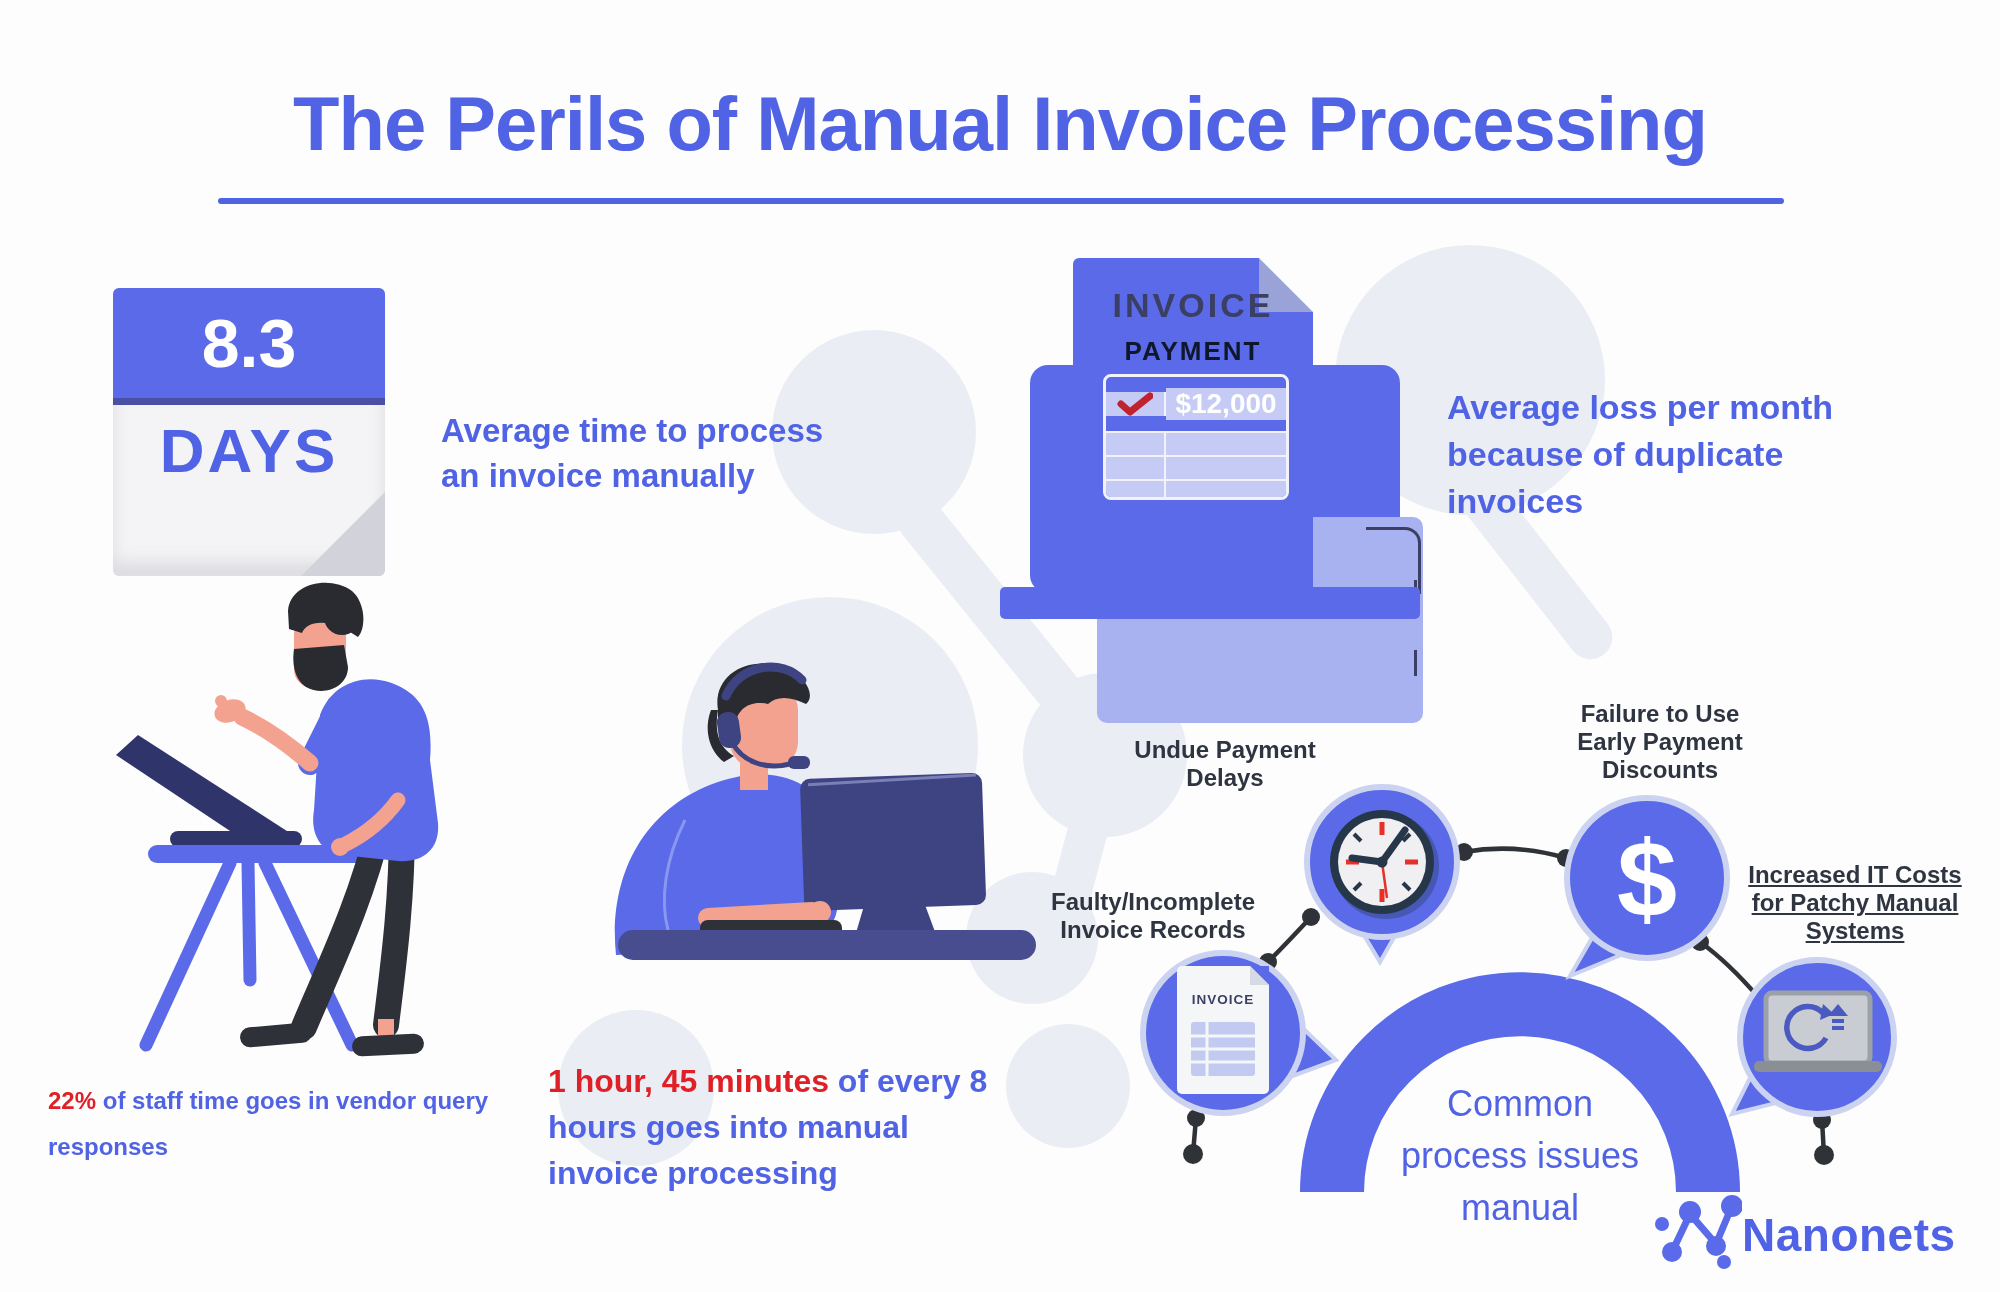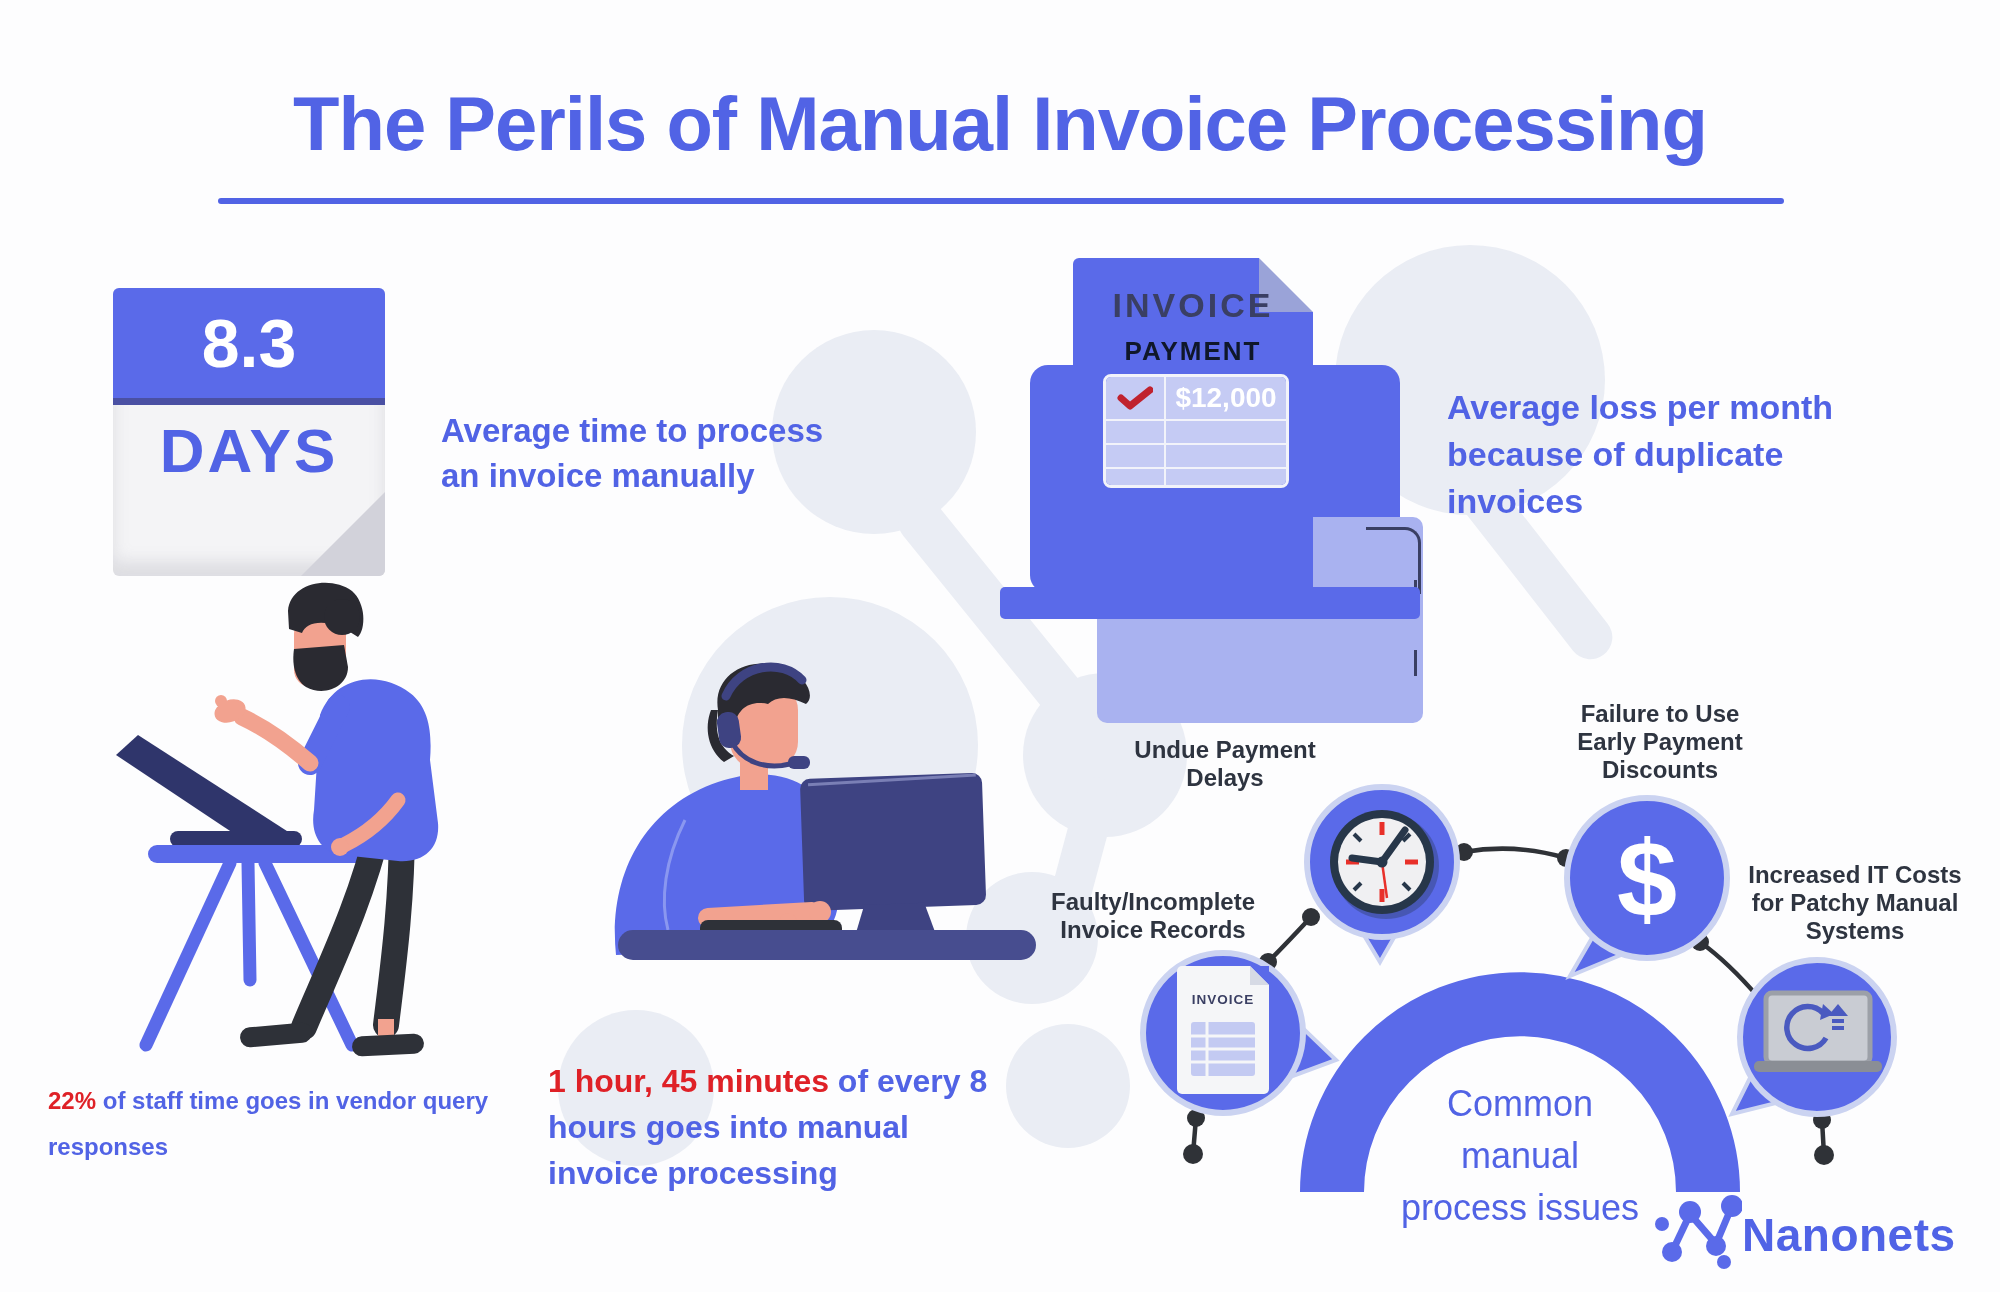--- a/index.html
+++ b/index.html
@@ -50,21 +50,21 @@
   .inv-c1{width:58px;border-right:2px solid #F2F3FA;display:flex;align-items:center;justify-content:center;}
   .inv-c2{flex:1;display:flex;align-items:center;justify-content:center;}
   .inv-amount{color:#fff;font-size:28px;font-weight:700;}
   .inv-base{position:absolute;left:15px;top:352px;width:420px;height:32px;background:#5A6AE9;border-radius:5px;}
 
   
   .issue-label{color:#2E3440;font-weight:700;font-size:24px;line-height:28px;text-align:center;}
   .lbl-faulty{left:1023px;top:888px;width:260px;}
   .lbl-undue{left:1120px;top:736px;width:210px;}
   .lbl-failure{left:1565px;top:700px;width:190px;}
-  .lbl-it{left:1737px;top:861px;width:236px;}
+  .lbl-it{left:1737px;top:861px;width:236px;text-decoration:underline;}
   .arch-text{left:1360px;top:1078px;width:320px;text-align:center;color:#5163E5;
              font-weight:400;font-size:36px;line-height:52px;}
 
   
   .logo-text{left:1742px;top:1208px;font-size:46px;font-weight:700;color:#5063E6;letter-spacing:0.5px;}
 
   svg{display:block;}
 </style>
 </head>
 <body>
@@ -102,21 +102,21 @@
       <div class="laptop-screen"></div>
       <div class="phone-corner"></div>
       <div class="phone-dash" style="top:215px;"></div>
       <div class="phone-dash" style="top:285px;"></div>
     </div>
     <div class="inv-sheet">
       <div class="inv-fold"></div>
       <div class="inv-title">INVOICE</div>
       <div class="inv-sub">PAYMENT</div>
       <div class="inv-table">
-        <div class="inv-row" style="height:42px;">
+        <div class="inv-row" style="height:54px;align-items:center;">
           <div class="inv-cell inv-c1">
             <svg width="36" height="24" viewBox="0 0 36 24">
                 <path d="M4 12 L13 20 L33 4" fill="none" stroke="#C0222E" stroke-width="7" stroke-linecap="round" stroke-linejoin="round"></path>
               </svg>
           </div>
           <div class="inv-cell inv-c2">
               <span class="inv-amount">$12,000</span>
             </div>
         </div>
         <div class="inv-row" style="height:22px;">
@@ -278,22 +278,22 @@
     </g>
   </svg>
 
   <div class="abs issue-label lbl-faulty">Faulty/Incomplete Invoice Records</div>
   <div class="abs issue-label lbl-undue">Undue Payment Delays</div>
   <div class="abs issue-label lbl-failure">Failure to Use Early Payment Discounts</div>
   <div class="abs issue-label lbl-it">Increased IT Costs for Patchy Manual Systems</div>
 
   <div class="abs arch-text">
     <div>Common</div>
+    <div>process issues</div>
     <div>manual</div>
-    <div>process issues</div>
   </div>
 
   <svg class="abs" style="left:1650px;top:1190px;" width="92" height="92" viewBox="0 0 92 92">
     <g stroke="#5A6AE9" stroke-width="7" stroke-linecap="round">
       <line x1="22" y1="62" x2="40" y2="24"></line>
       <line x1="40" y1="24" x2="66" y2="54"></line>
       <line x1="66" y1="54" x2="82" y2="16"></line>
     </g>
     <g fill="#5A6AE9">
       <circle cx="22" cy="62" r="10"></circle>

